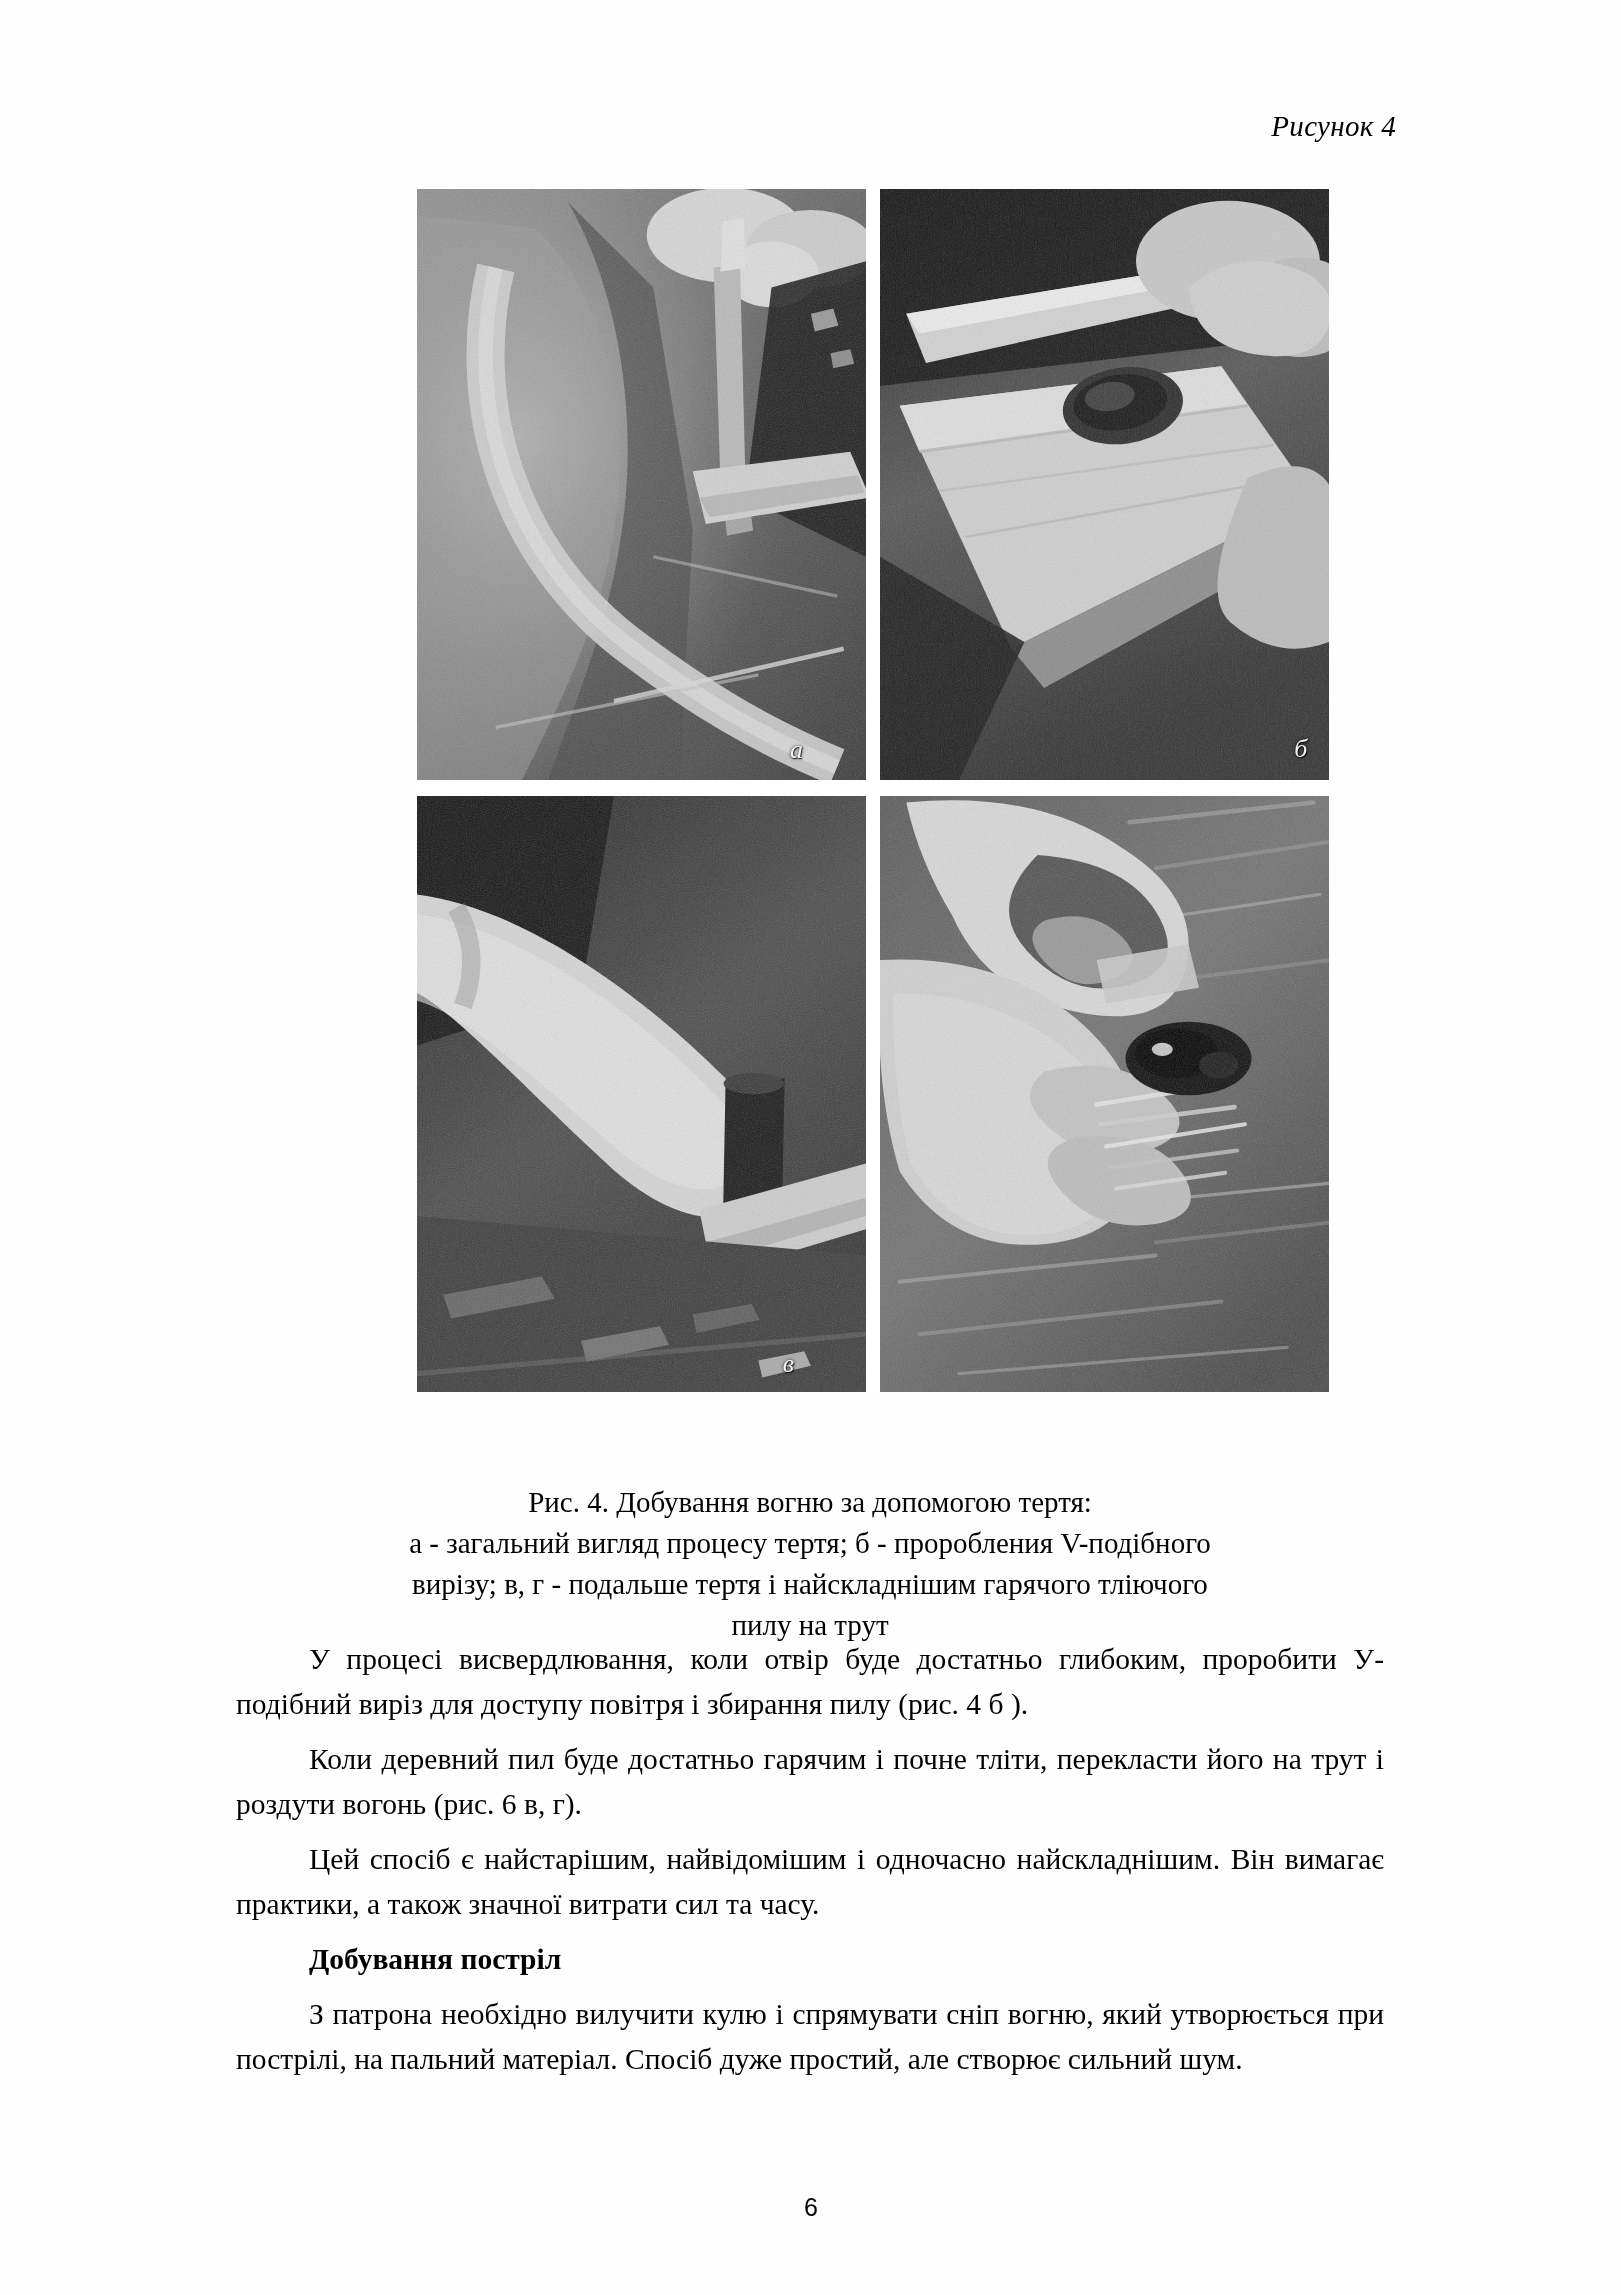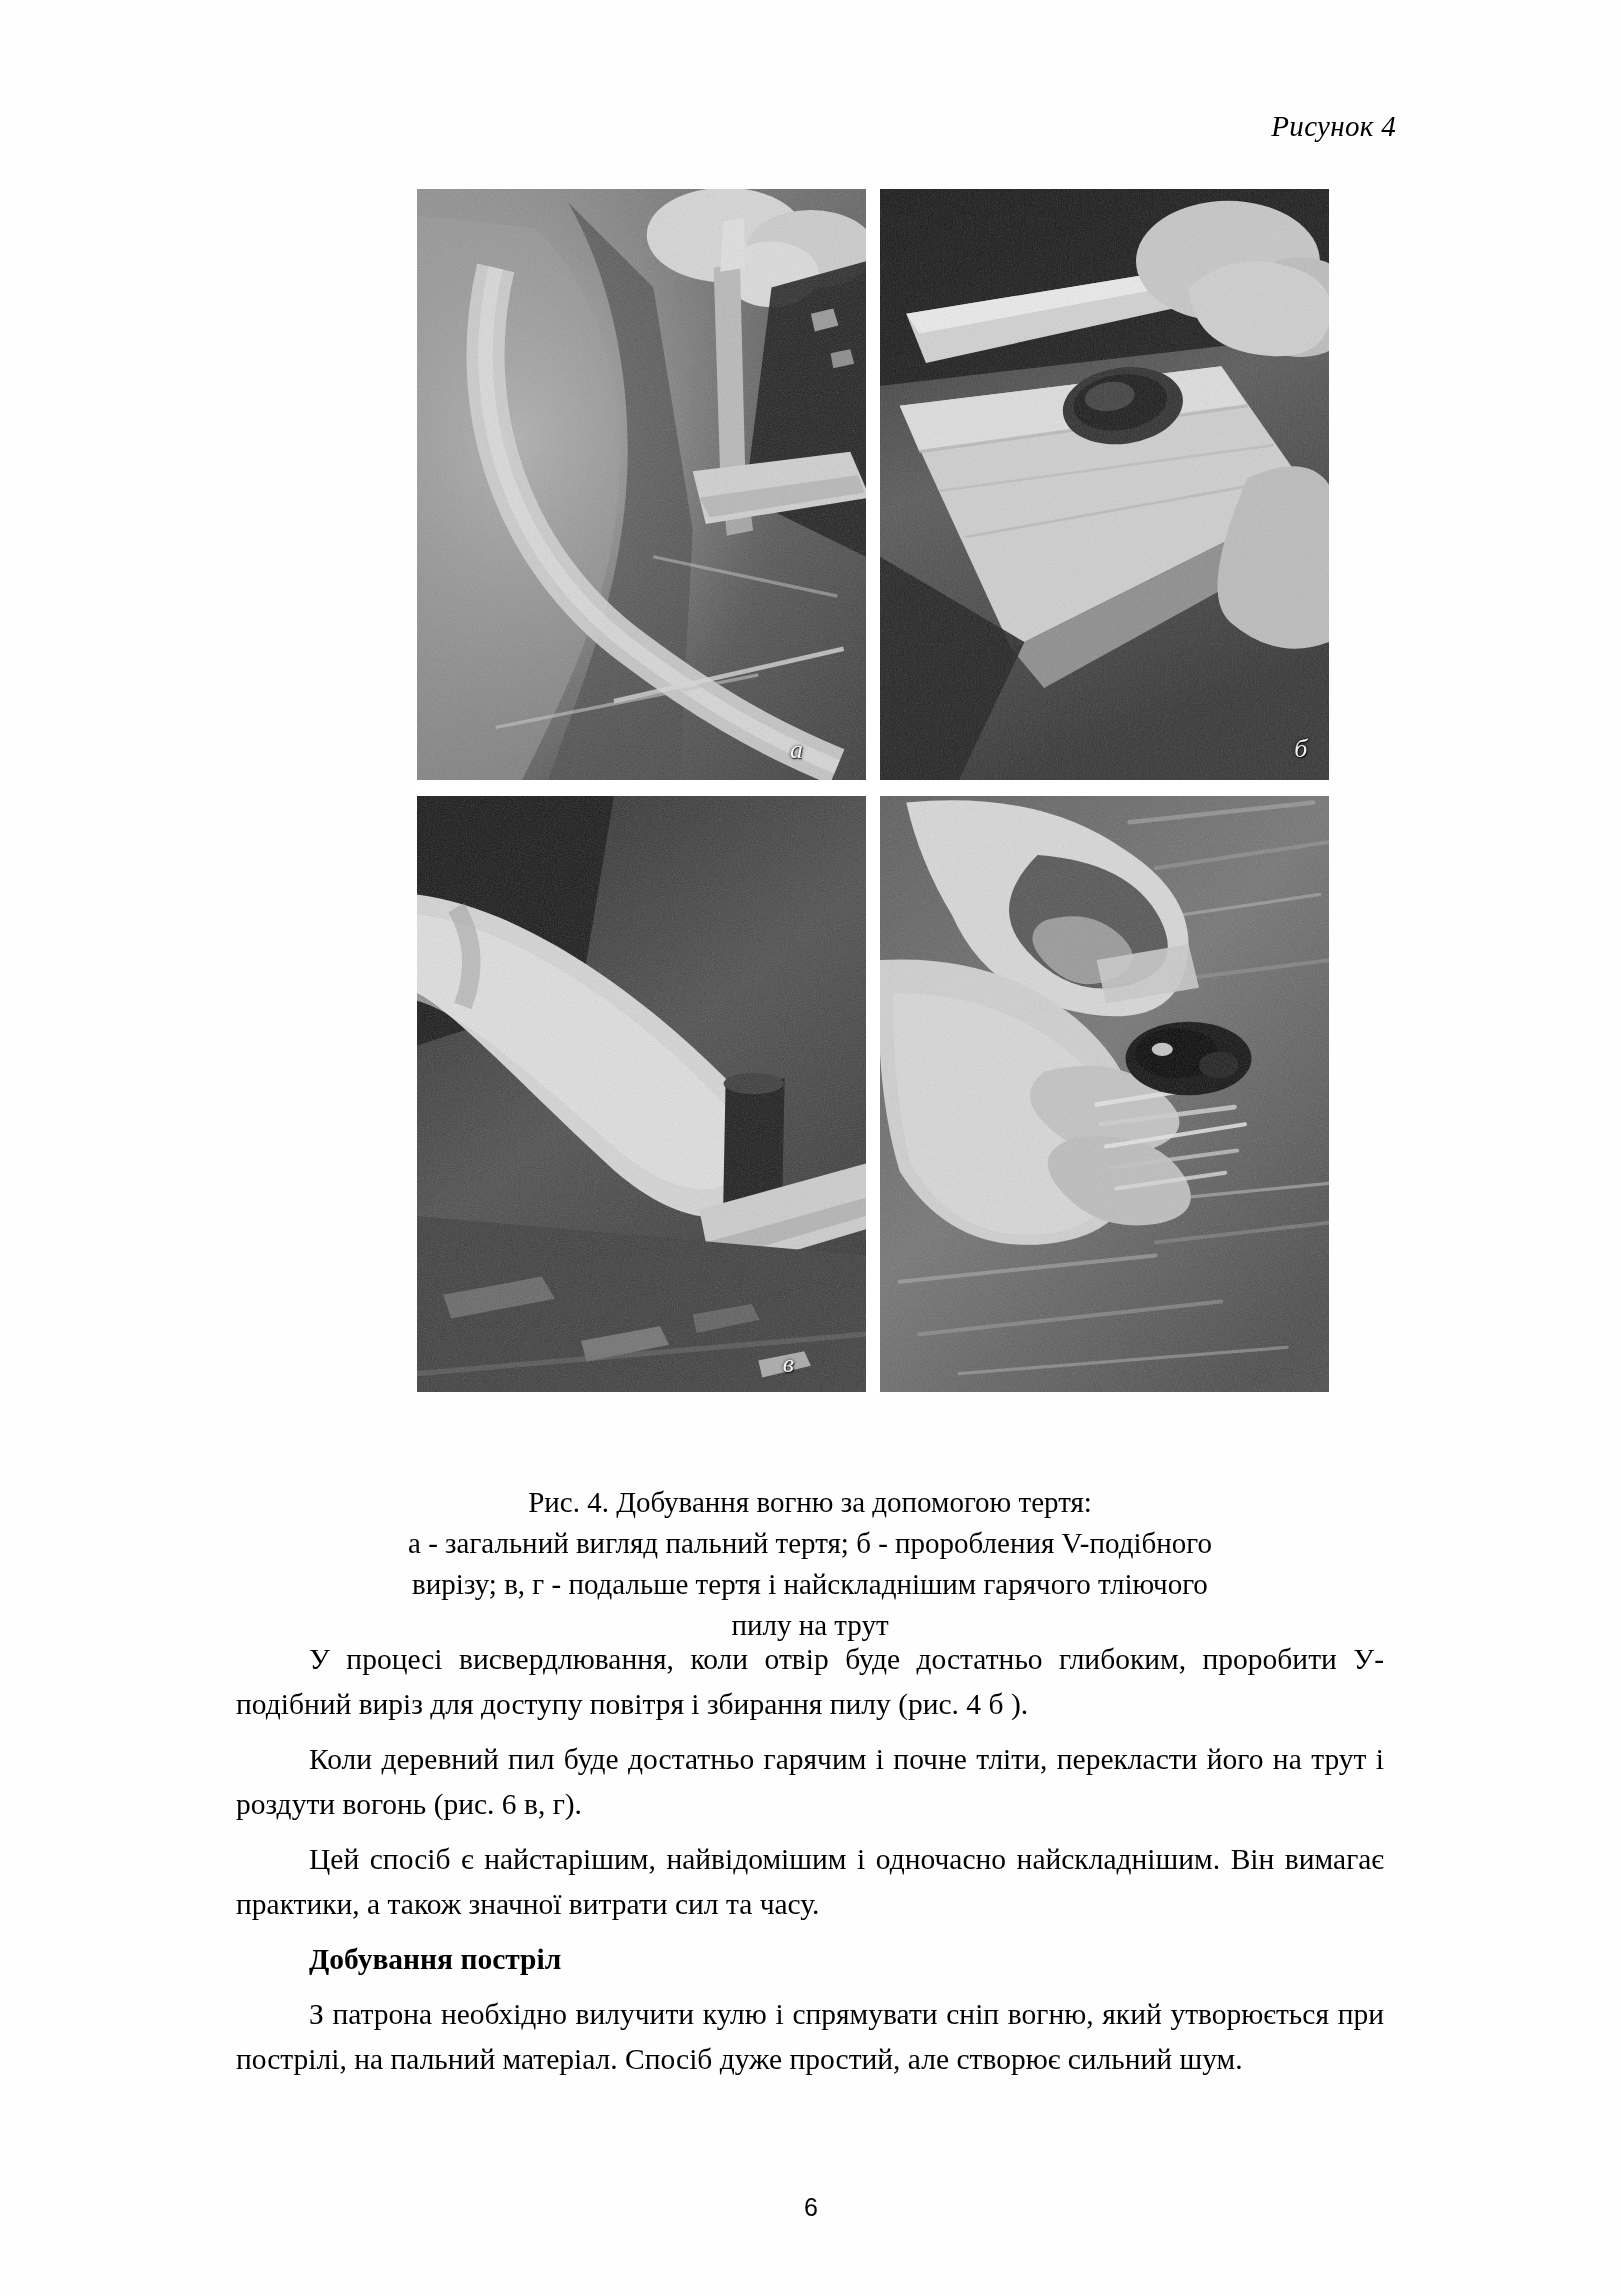--- a/index.html
+++ b/index.html
@@ -314,21 +314,21 @@
           <path d="M330,250 L470,226 L486,292 L344,316 Z" fill="#cacaca" opacity="0.9"></path>
           <rect width="684" height="908" filter="url(#grainG)" opacity="0.26"></rect>
         </svg>
       </div>
 
     </div>
   </div>
 
   <div class="caption">
     <div>Рис. 4. Добування вогню за допомогою тертя:</div>
-    <div>а - загальний вигляд пальний тертя; б - проробления V-подібного</div>
+    <div>а - загальний вигляд процесу тертя; б - проробления V-подібного</div>
     <div>вирізу; в, г - подальше тертя і найскладнішим гарячого тліючого</div>
     <div>пилу на трут</div>
   </div>
 
   <div class="body-text">
     <p>У процесі висвердлювання, коли отвір буде достатньо глибоким, проробити У-подібний виріз для доступу повітря і збирання пилу (рис. 4 б ).</p>
     <p>Коли деревний пил буде достатньо гарячим і почне тліти, перекласти його на трут і роздути вогонь (рис. 6 в, г).</p>
     <p>Цей спосіб є найстарішим, найвідомішим і одночасно найскладнішим. Він вимагає практики, а також значної витрати сил та часу.</p>
     <p class="heading">Добування постріл</p>
     <p>З патрона необхідно вилучити кулю і спрямувати сніп вогню, який утворюється при пострілі, на пальний матеріал. Спосіб дуже простий, але створює сильний шум.</p>

